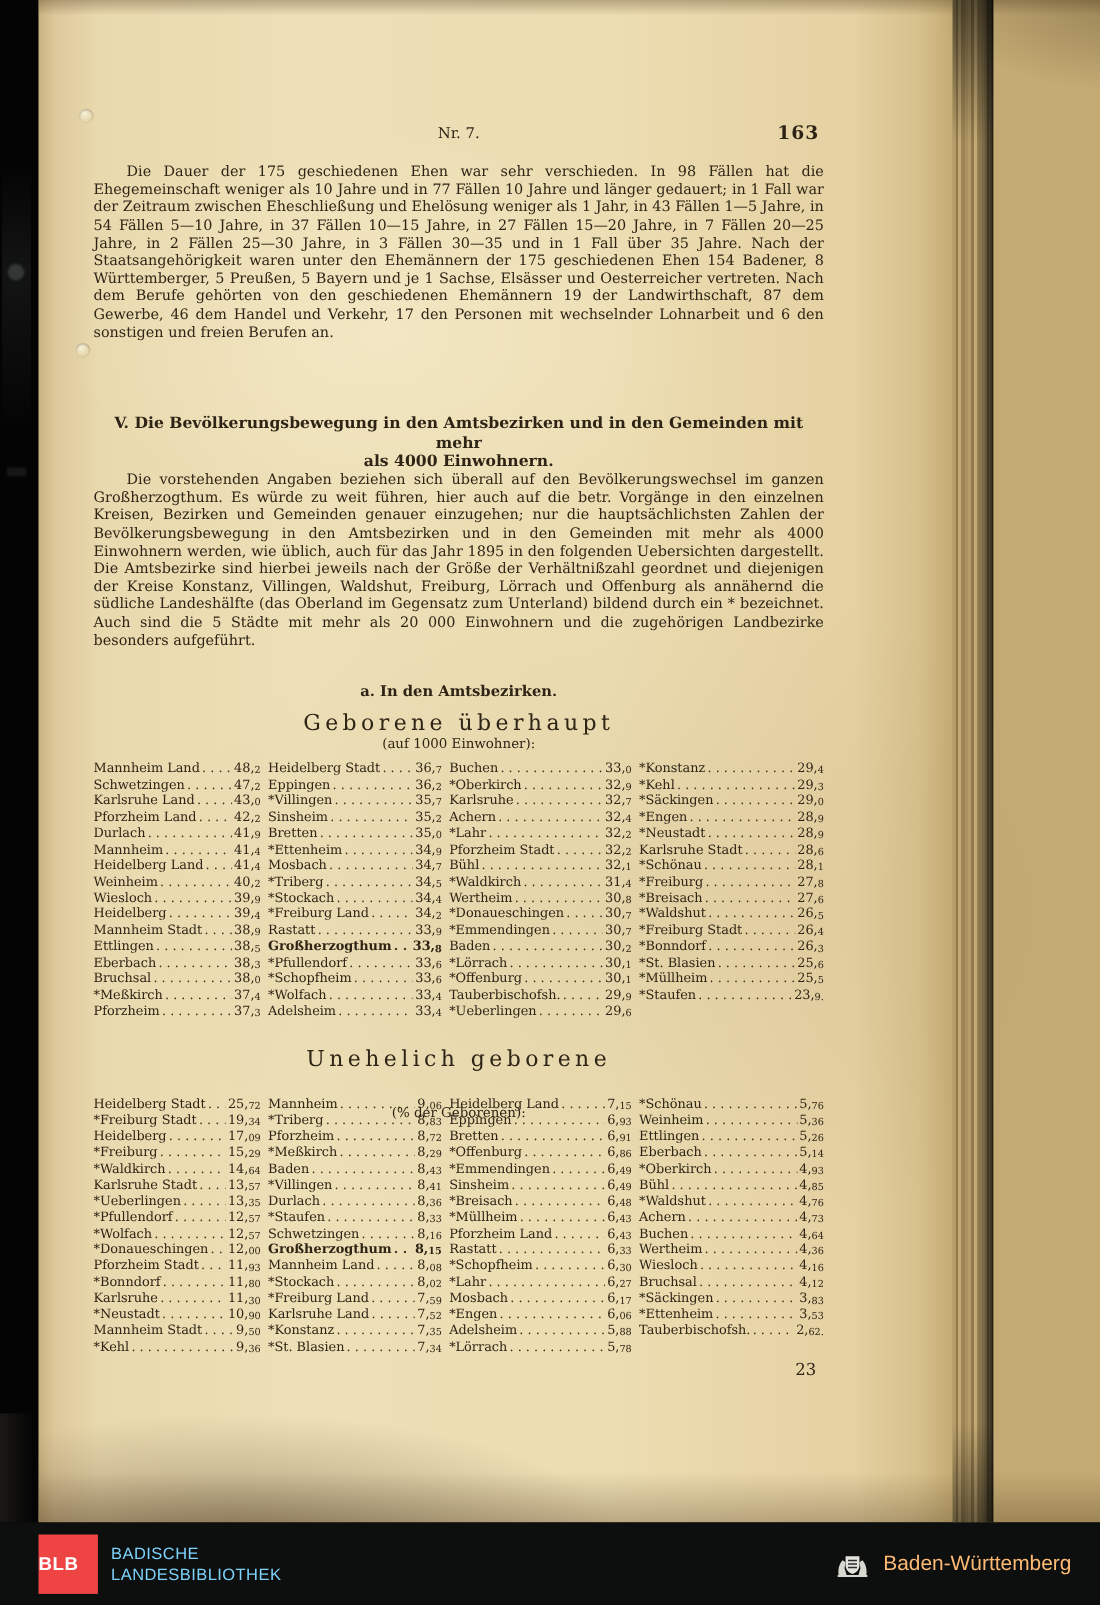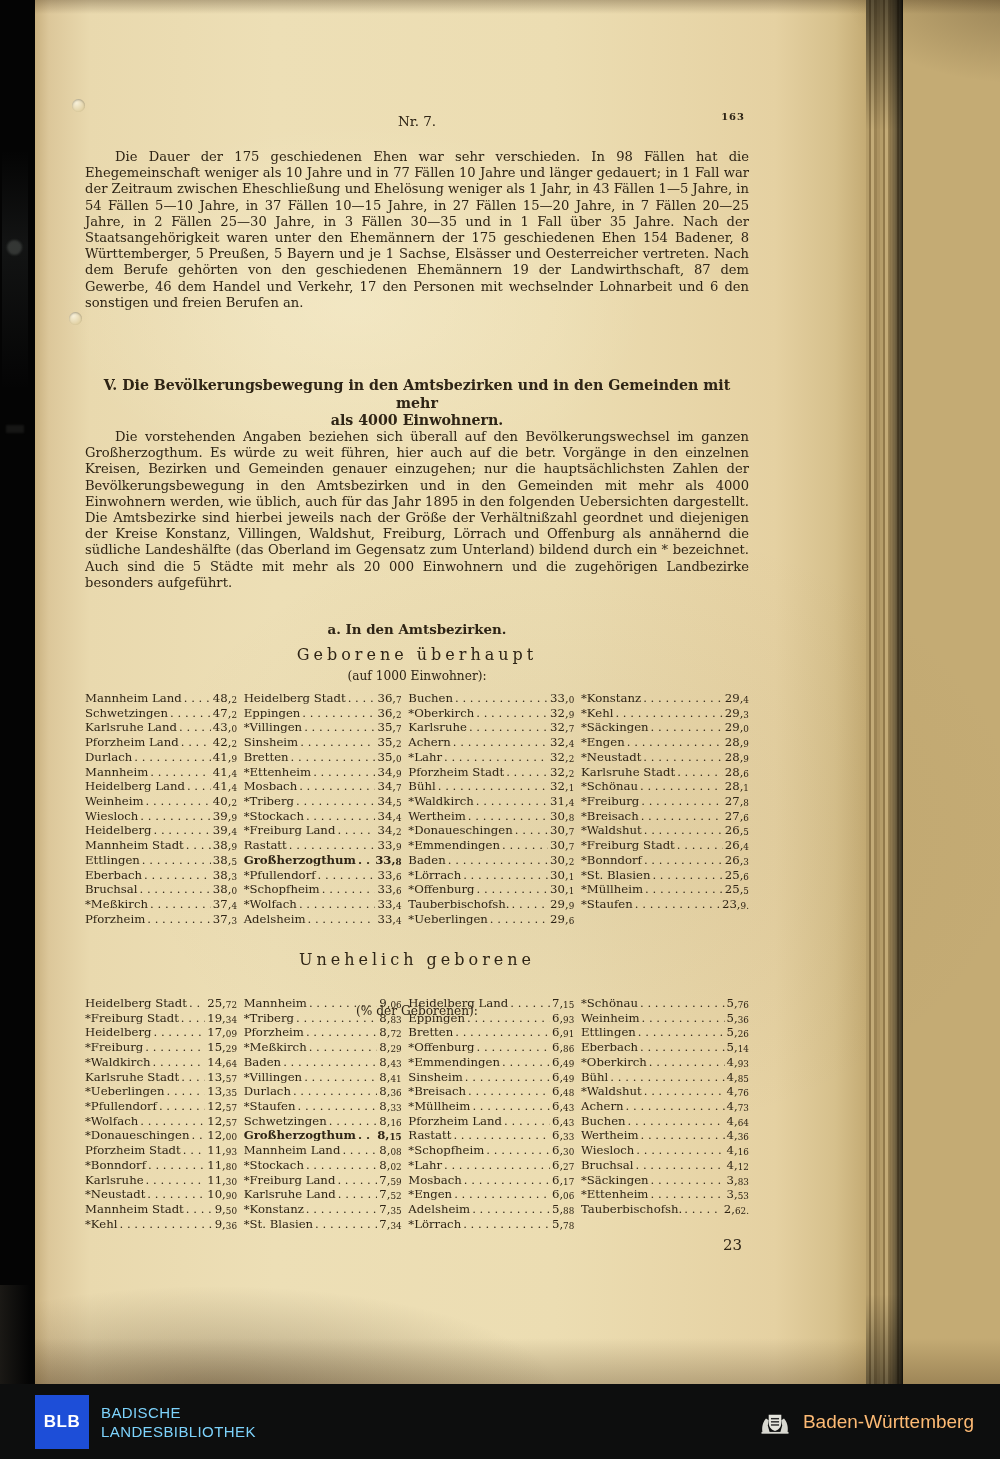--- a/index.html
+++ b/index.html
@@ -35,30 +35,30 @@
   .stack{position:absolute;left:866px;top:0;width:37px;height:1384px;
     background:repeating-linear-gradient(90deg,#b59d69 0 3px,#91794b 3px 5px,#c3ab77 5px 8px,#9c8454 8px 11px,#ab9260 11px 14px);}
   .stack::after{content:"";position:absolute;inset:0;background:
       linear-gradient(180deg, rgba(0,0,0,.55), rgba(0,0,0,0) 130px),
       linear-gradient(0deg, rgba(0,0,0,.45), rgba(0,0,0,0) 90px),
       linear-gradient(90deg, rgba(0,0,0,0) 60%, rgba(0,0,0,.8));}
 
   
   .hdr{position:absolute;left:50px;top:113px;width:664px;height:22px}
   .issue{position:absolute;left:50%;transform:translateX(-50%);font-size:13.5px}
-  .pageno{position:absolute;right:4px;top:-2px;font-size:10px;font-weight:700;letter-spacing:1px}
+  .pageno{position:absolute;right:4px;top:-2px;font-size:17px;font-weight:700;letter-spacing:1px}
 
   .para{position:absolute;left:50px;width:664px;font-size:13.1px;line-height:16.2px;text-align:justify;text-indent:30px}
   .para1{top:149px}
   .para2{top:429px}
 
   .heading{position:absolute;left:50px;top:377px;width:664px;text-align:center;font-weight:700;font-size:14.2px;line-height:17.5px}
 
   .suba{position:absolute;left:50px;top:621px;width:664px;text-align:center;font-weight:700;font-size:13.4px}
-  .ttitle{position:absolute;left:50px;width:664px;text-align:center;font-size:16px;letter-spacing:4px}
+  .ttitle{position:absolute;left:50px;width:664px;text-align:center;font-size:20px;letter-spacing:4px}
   .t1title{top:645px}
   .t2title{top:950px}
   .tsub{position:absolute;left:50px;width:664px;text-align:center;font-size:12.2px}
   .t1sub{top:669px}
   .t2sub{top:1004px}
 
   .tbl{position:absolute;left:50px;width:664px;display:flex;justify-content:space-between}
   .tbl1{top:691px}
   .tbl2{top:996px}
   .tcol{width:152px}
@@ -73,21 +73,21 @@
   .tv{flex:0 0 auto}
   .tv .dec{font-size:8.8px;position:relative;top:1px}
 
   .sig{position:absolute;left:688px;top:1236px;font-size:15px}
 
   
   .bar{position:absolute;left:0;top:1384px;width:1000px;height:75px;background:#0d0e0e;
     display:flex;align-items:center;justify-content:space-between;padding:0 26px 0 35px;
     font-family:"Liberation Sans",sans-serif}
   .bar-left{display:flex;align-items:center;gap:12px}
-  .badge{width:54px;height:54px;background:#1d4ed8;color:#fff;display:flex;align-items:center;justify-content:center;font-weight:700;font-size:17px;letter-spacing:.5px}
+  .badge{width:54px;height:54px;background:#ef4444;color:#fff;display:flex;align-items:center;justify-content:flex-start;font-weight:700;font-size:17px;letter-spacing:.5px}
   .liblines{color:#7dd3fc;font-weight:400;font-size:15px;line-height:19px;letter-spacing:.4px}
   .bar-right{display:flex;align-items:center;gap:10px;color:#fdba74;font-size:19px}
 </style>
 </head>
 <body>
 
 <div class="mark m1"></div>
 <div class="mark m2"></div>
 <div class="mark m3"></div>
 <div class="mark m4"></div>

